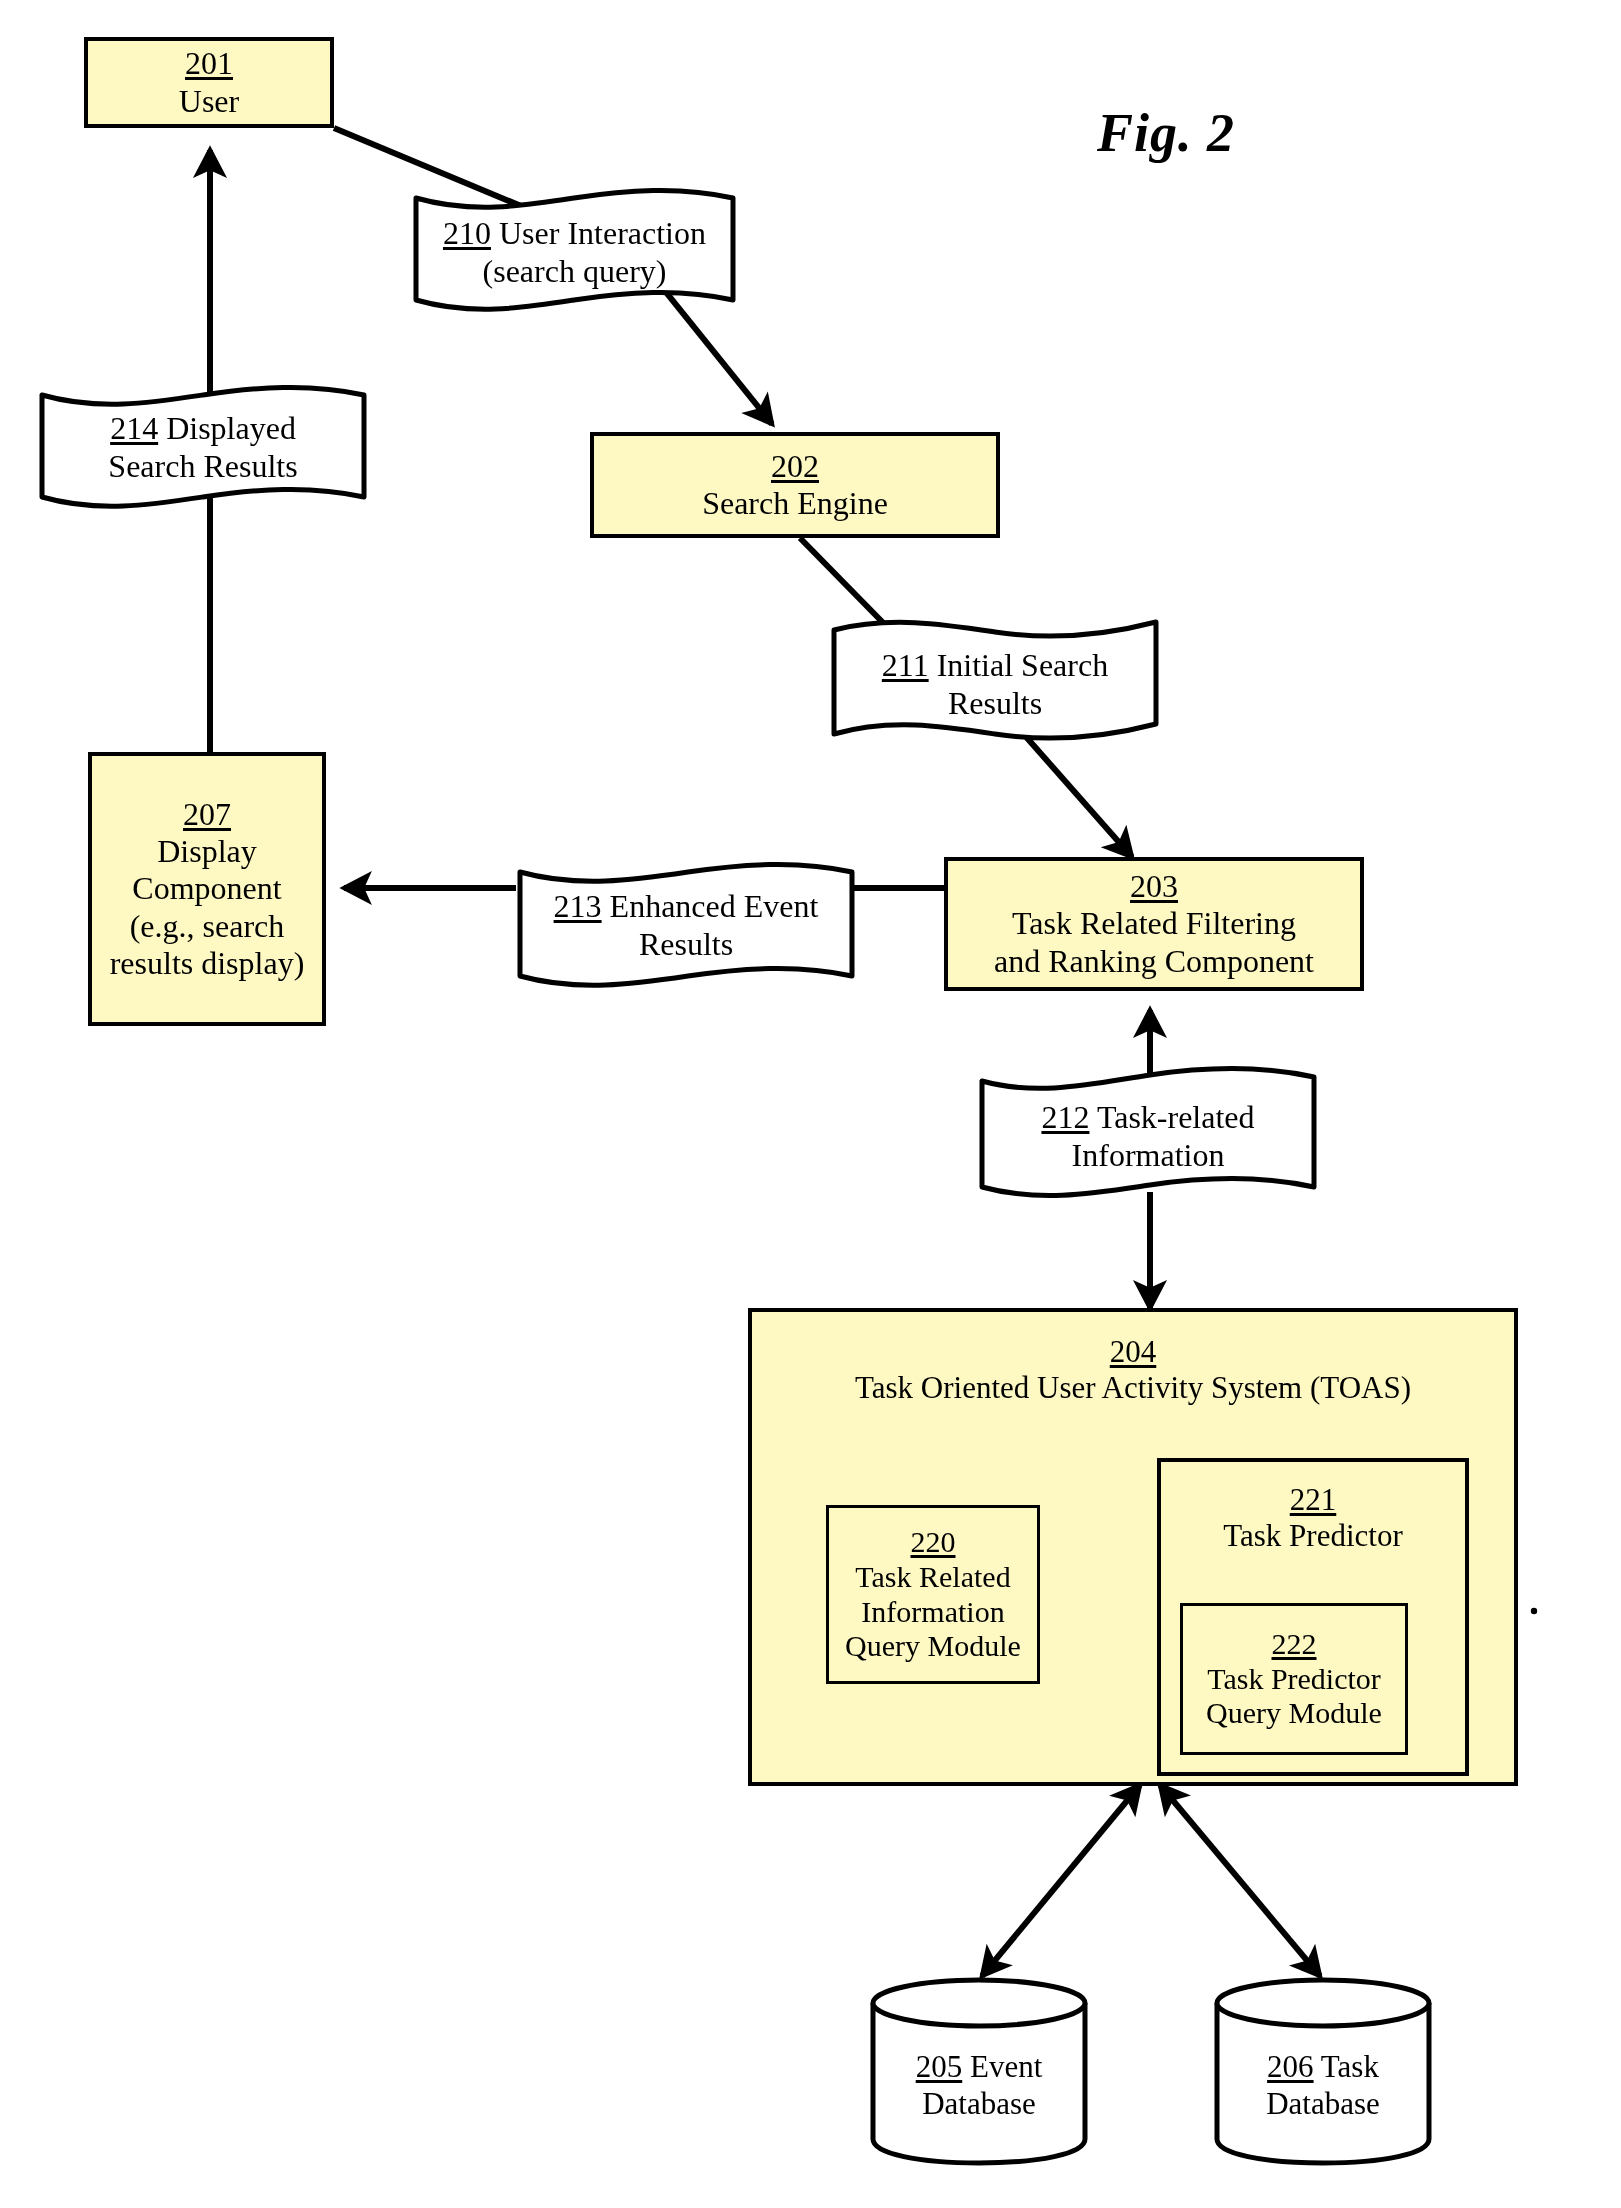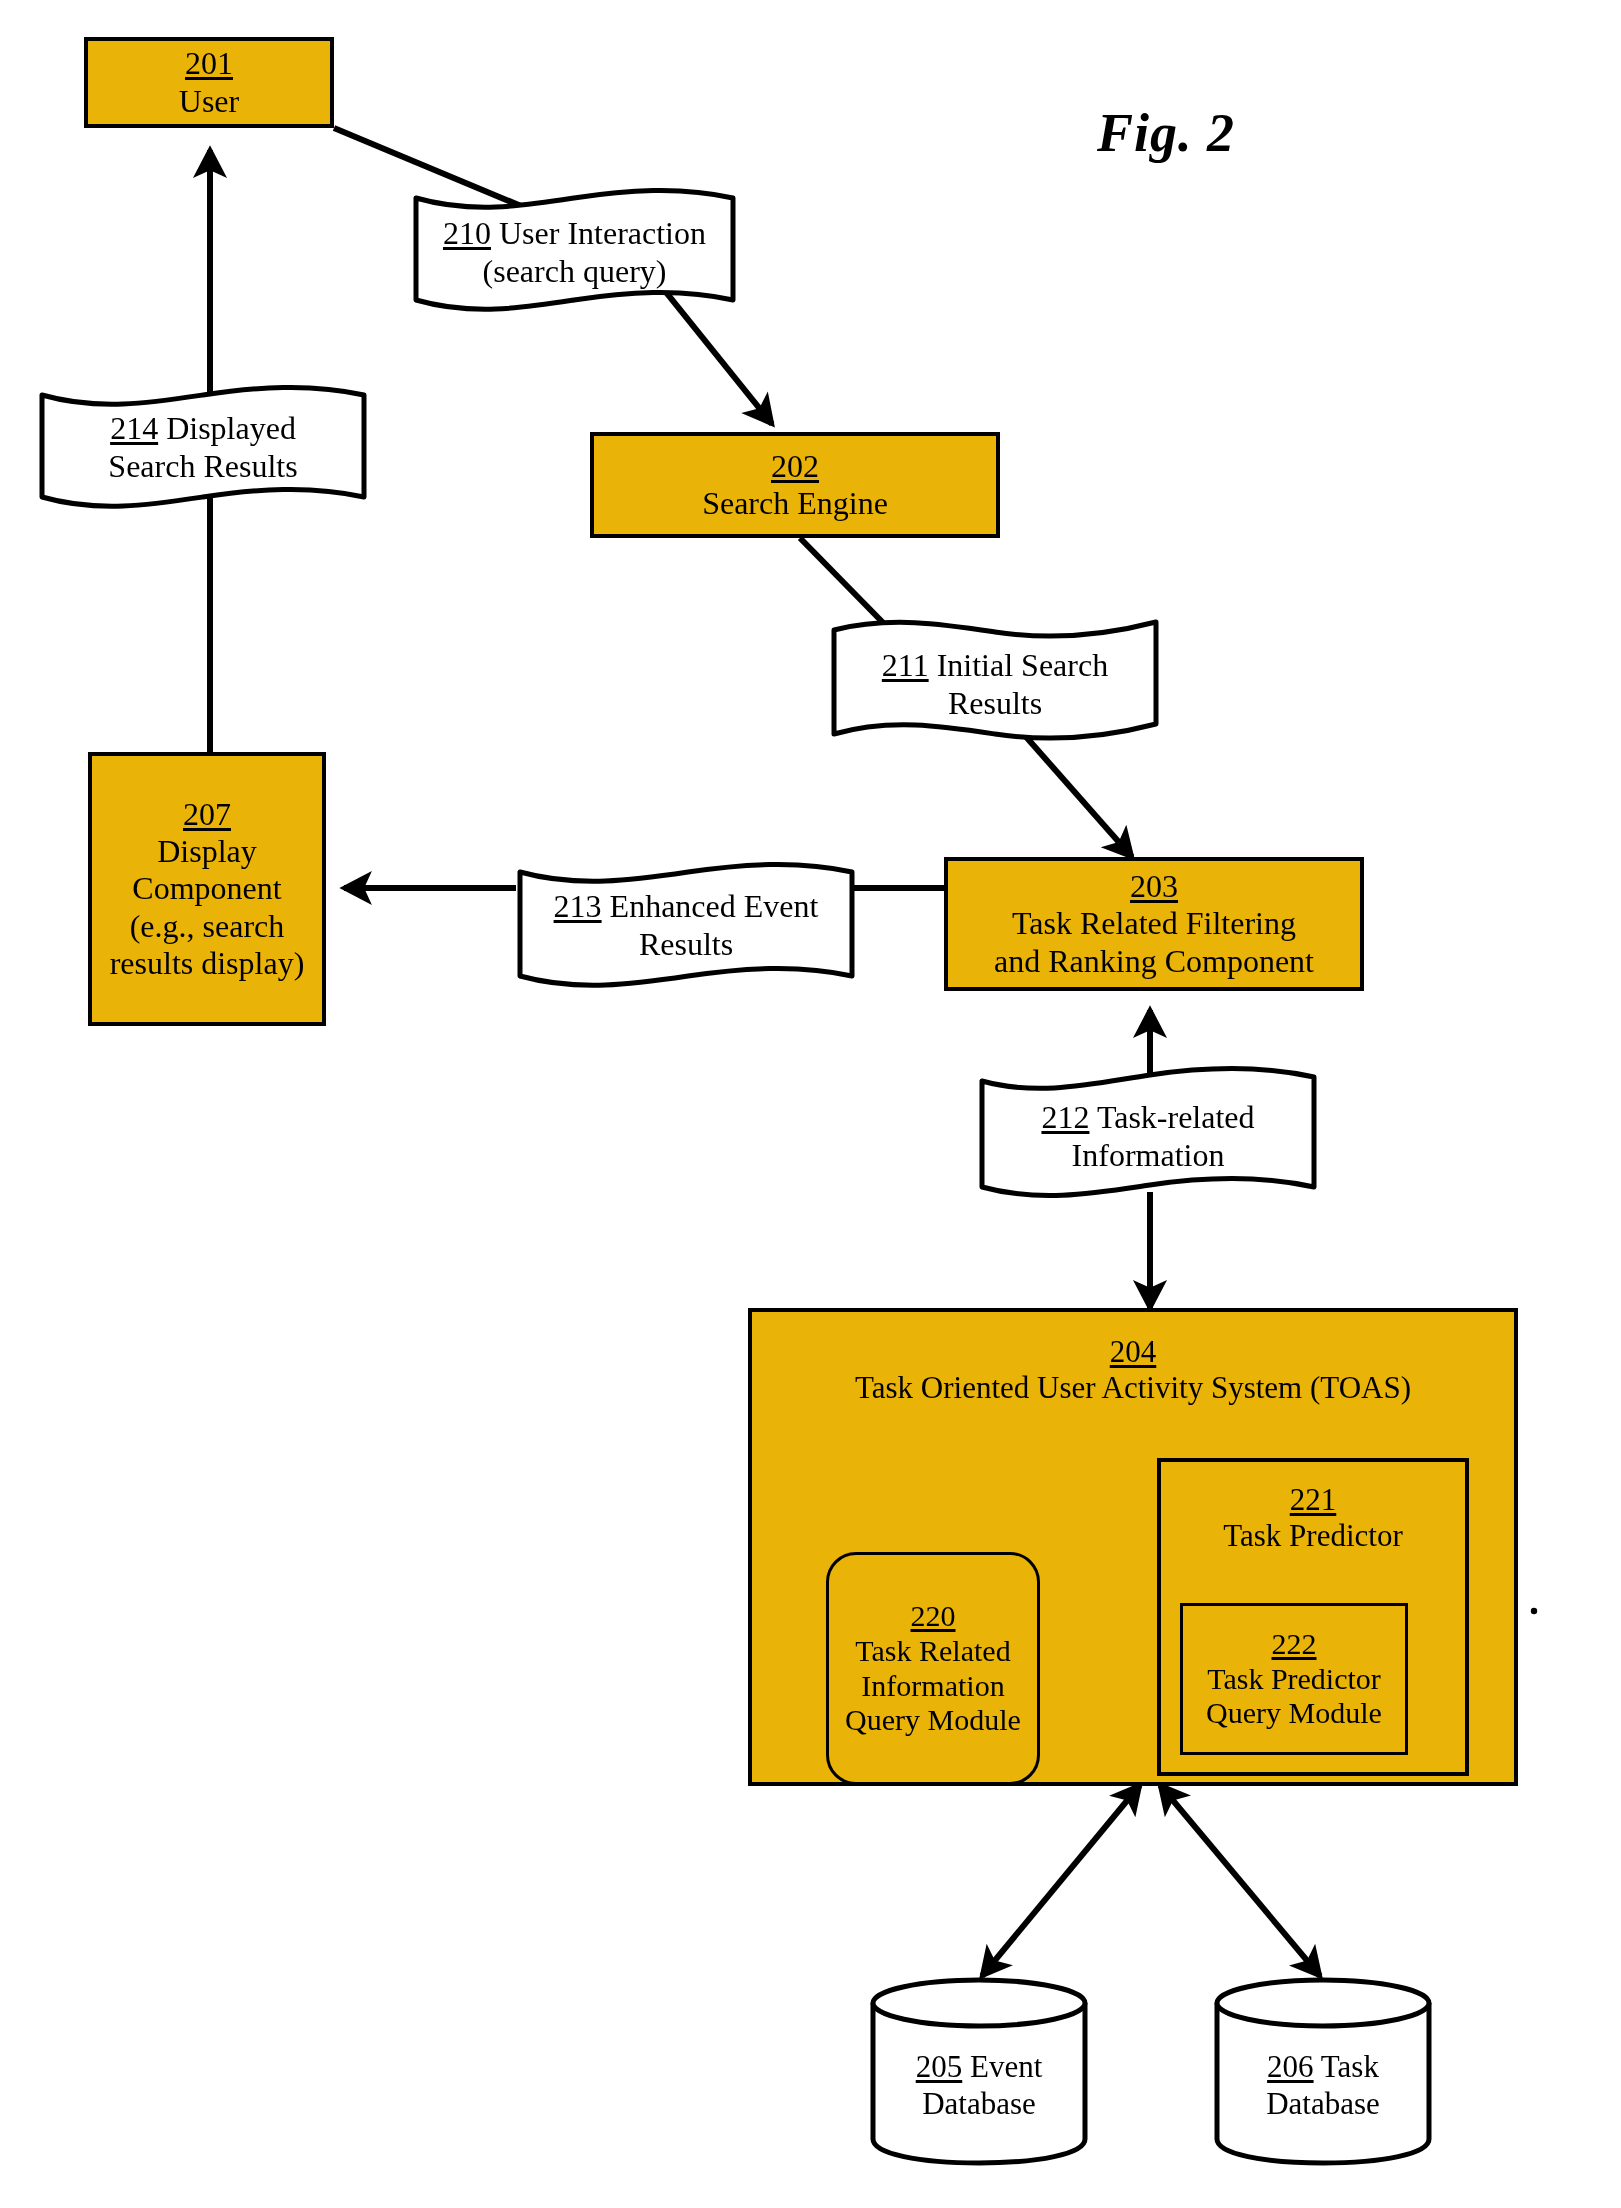--- a/index.html
+++ b/index.html
@@ -36,21 +36,21 @@
     font-size: 54px;
     letter-spacing: 1px;
     white-space: nowrap;
   }
 
   
   .box {
     position: absolute;
     box-sizing: border-box;
     border: 4px solid #000;
-    background: #eab308;
+    background: #fef9c3;
     display: flex;
     flex-direction: column;
     align-items: center;
     justify-content: center;
     text-align: center;
     line-height: 1.16;
     z-index: 3;
   }
   .box .ref {
     text-decoration: underline;
@@ -259,21 +259,21 @@
       <span><span class="ref">212</span> <span>Task-related</span></span>
       <span>Information</span>
     </div>
   </div>
 
   <div class="box t-31" style="left:748px; top:1308px; width:770px; height:478px; justify-content:flex-start; padding-top:22px;">
     <span class="ref">204</span>
     <span>Task Oriented User Activity System (TOAS)</span>
   </div>
 
-  <div class="box thin t-30" style="left:826px; top:1552px; width:214px; height:233px;border-radius:30px;">
+  <div class="box thin t-30" style="left:826px; top:1505px; width:214px; height:179px;">
     <span class="ref">220</span>
     <span>Task Related</span>
     <span>Information</span>
     <span>Query Module</span>
   </div>
 
   <div class="box t-31" style="left:1157px; top:1458px; width:312px; height:318px; justify-content:flex-start; padding-top:20px;">
     <span class="ref">221</span>
     <span>Task Predictor</span>
   </div>

